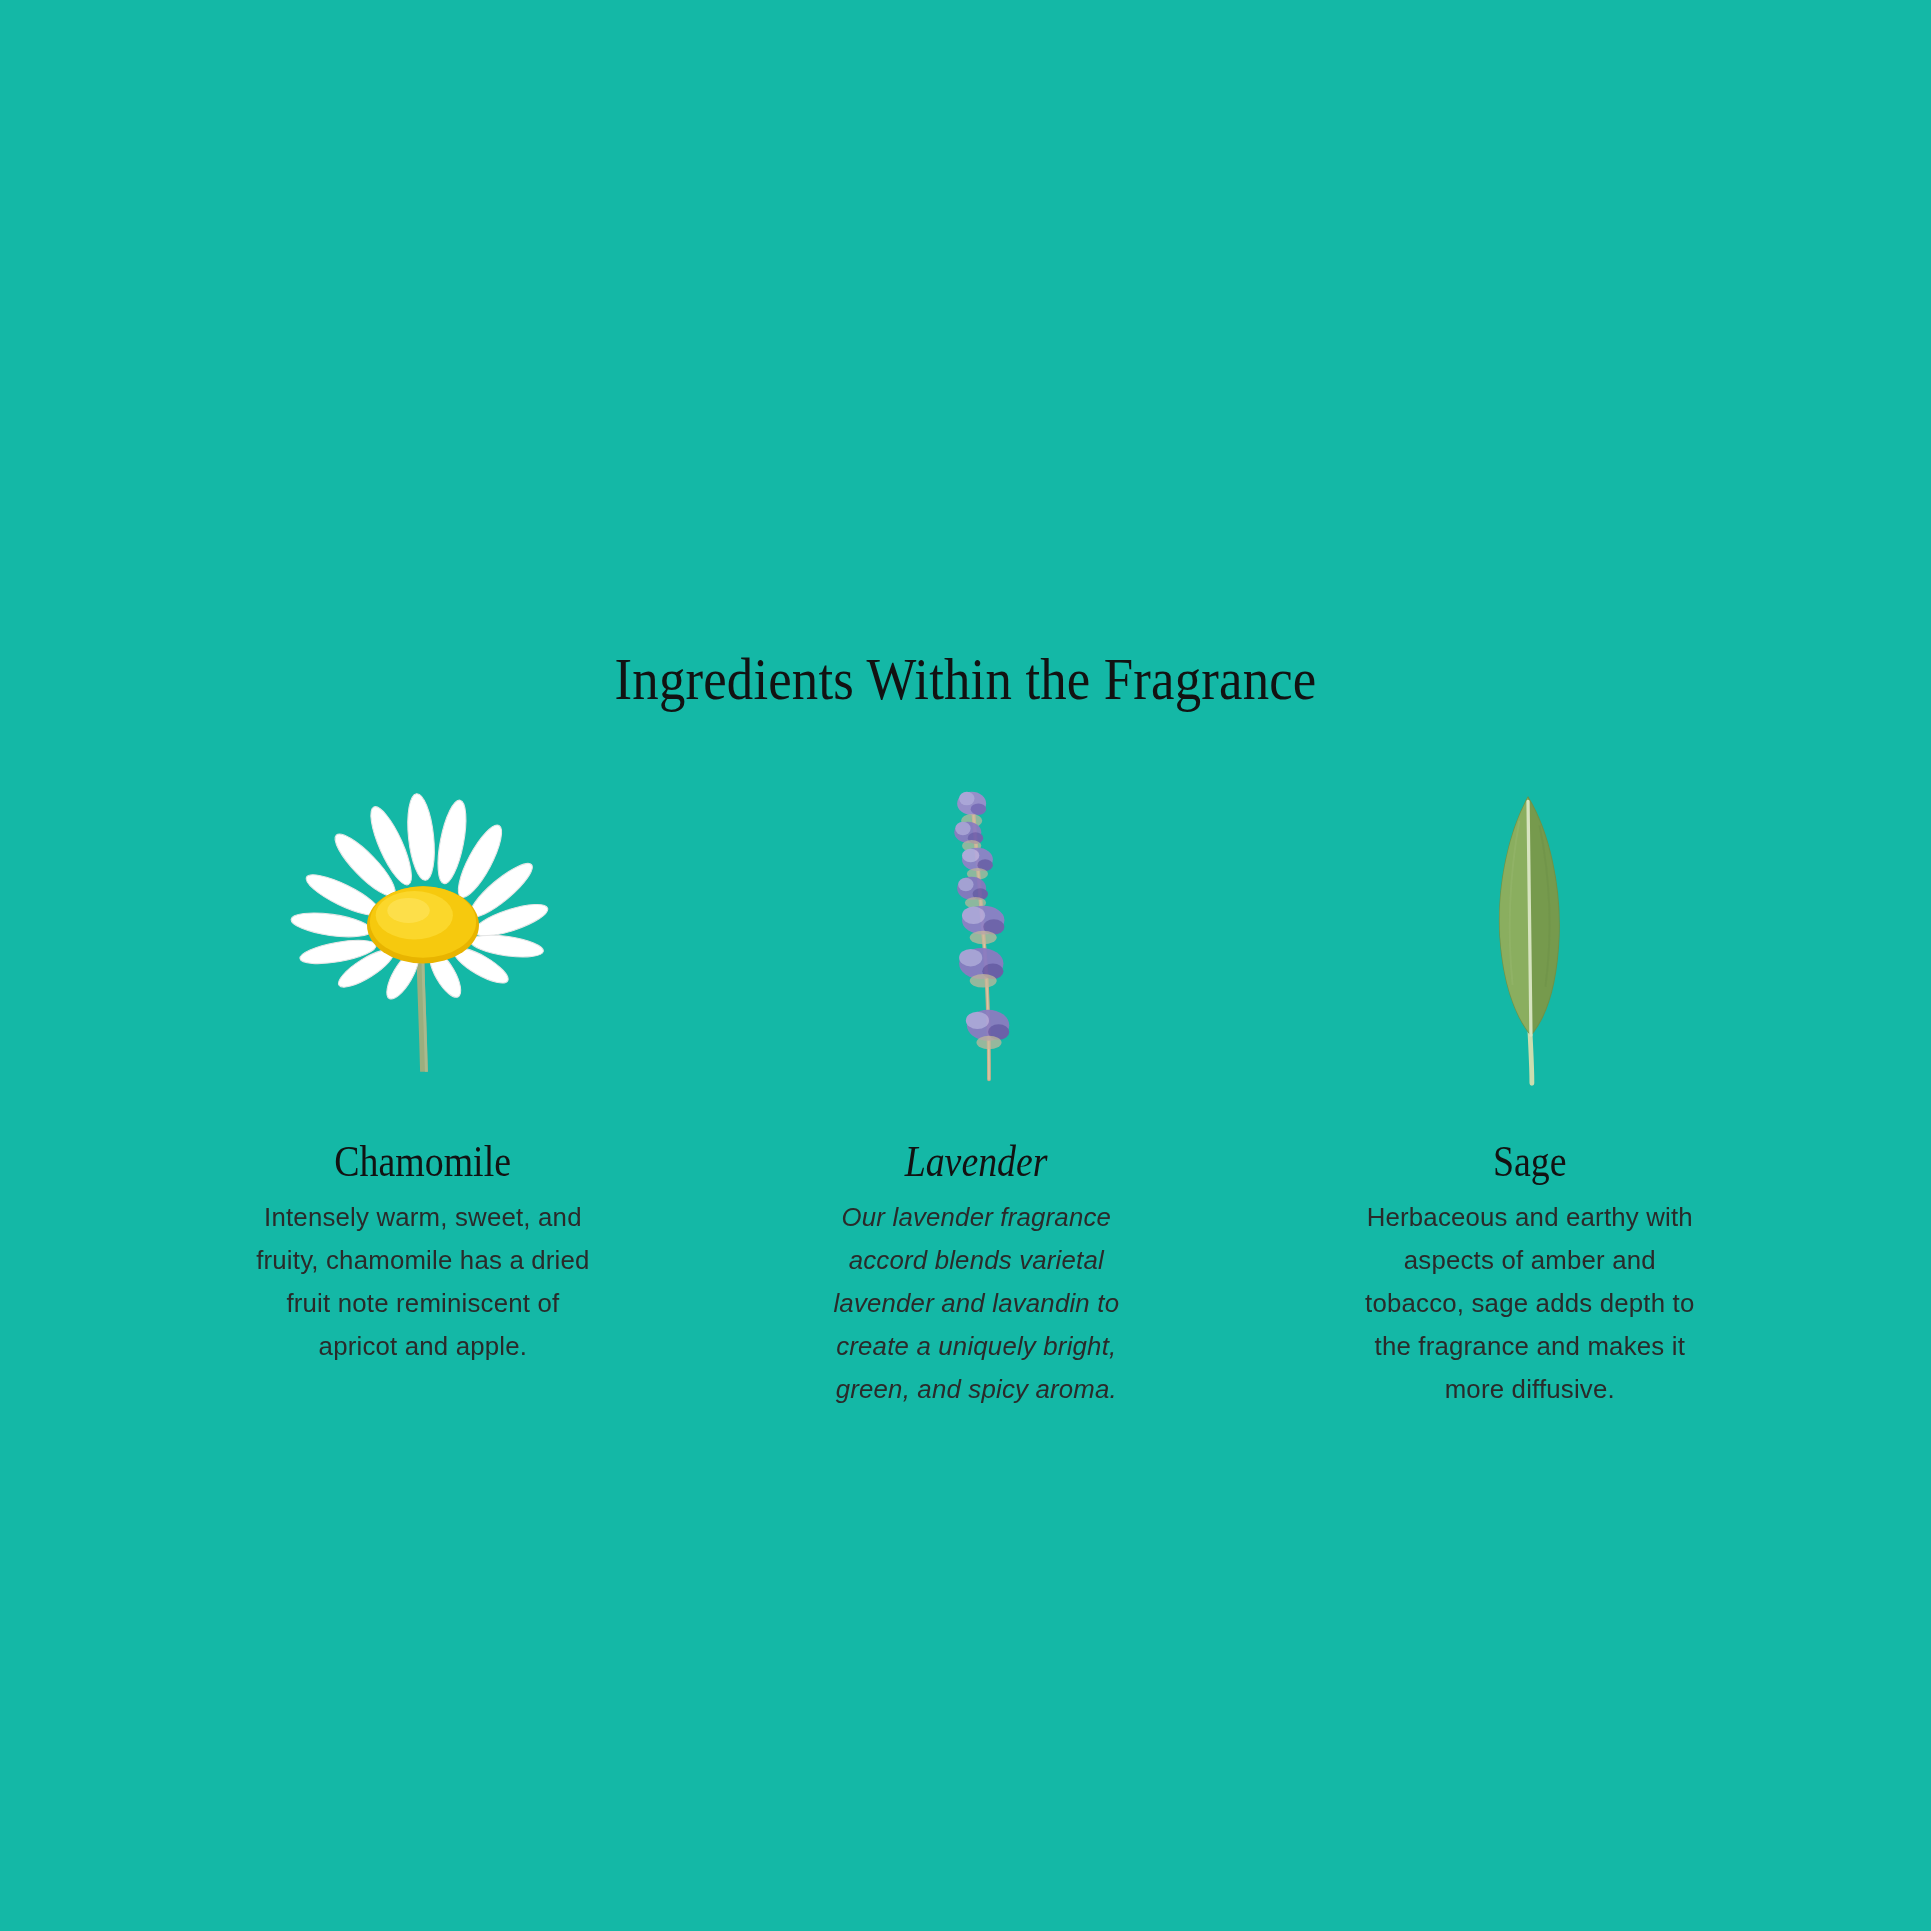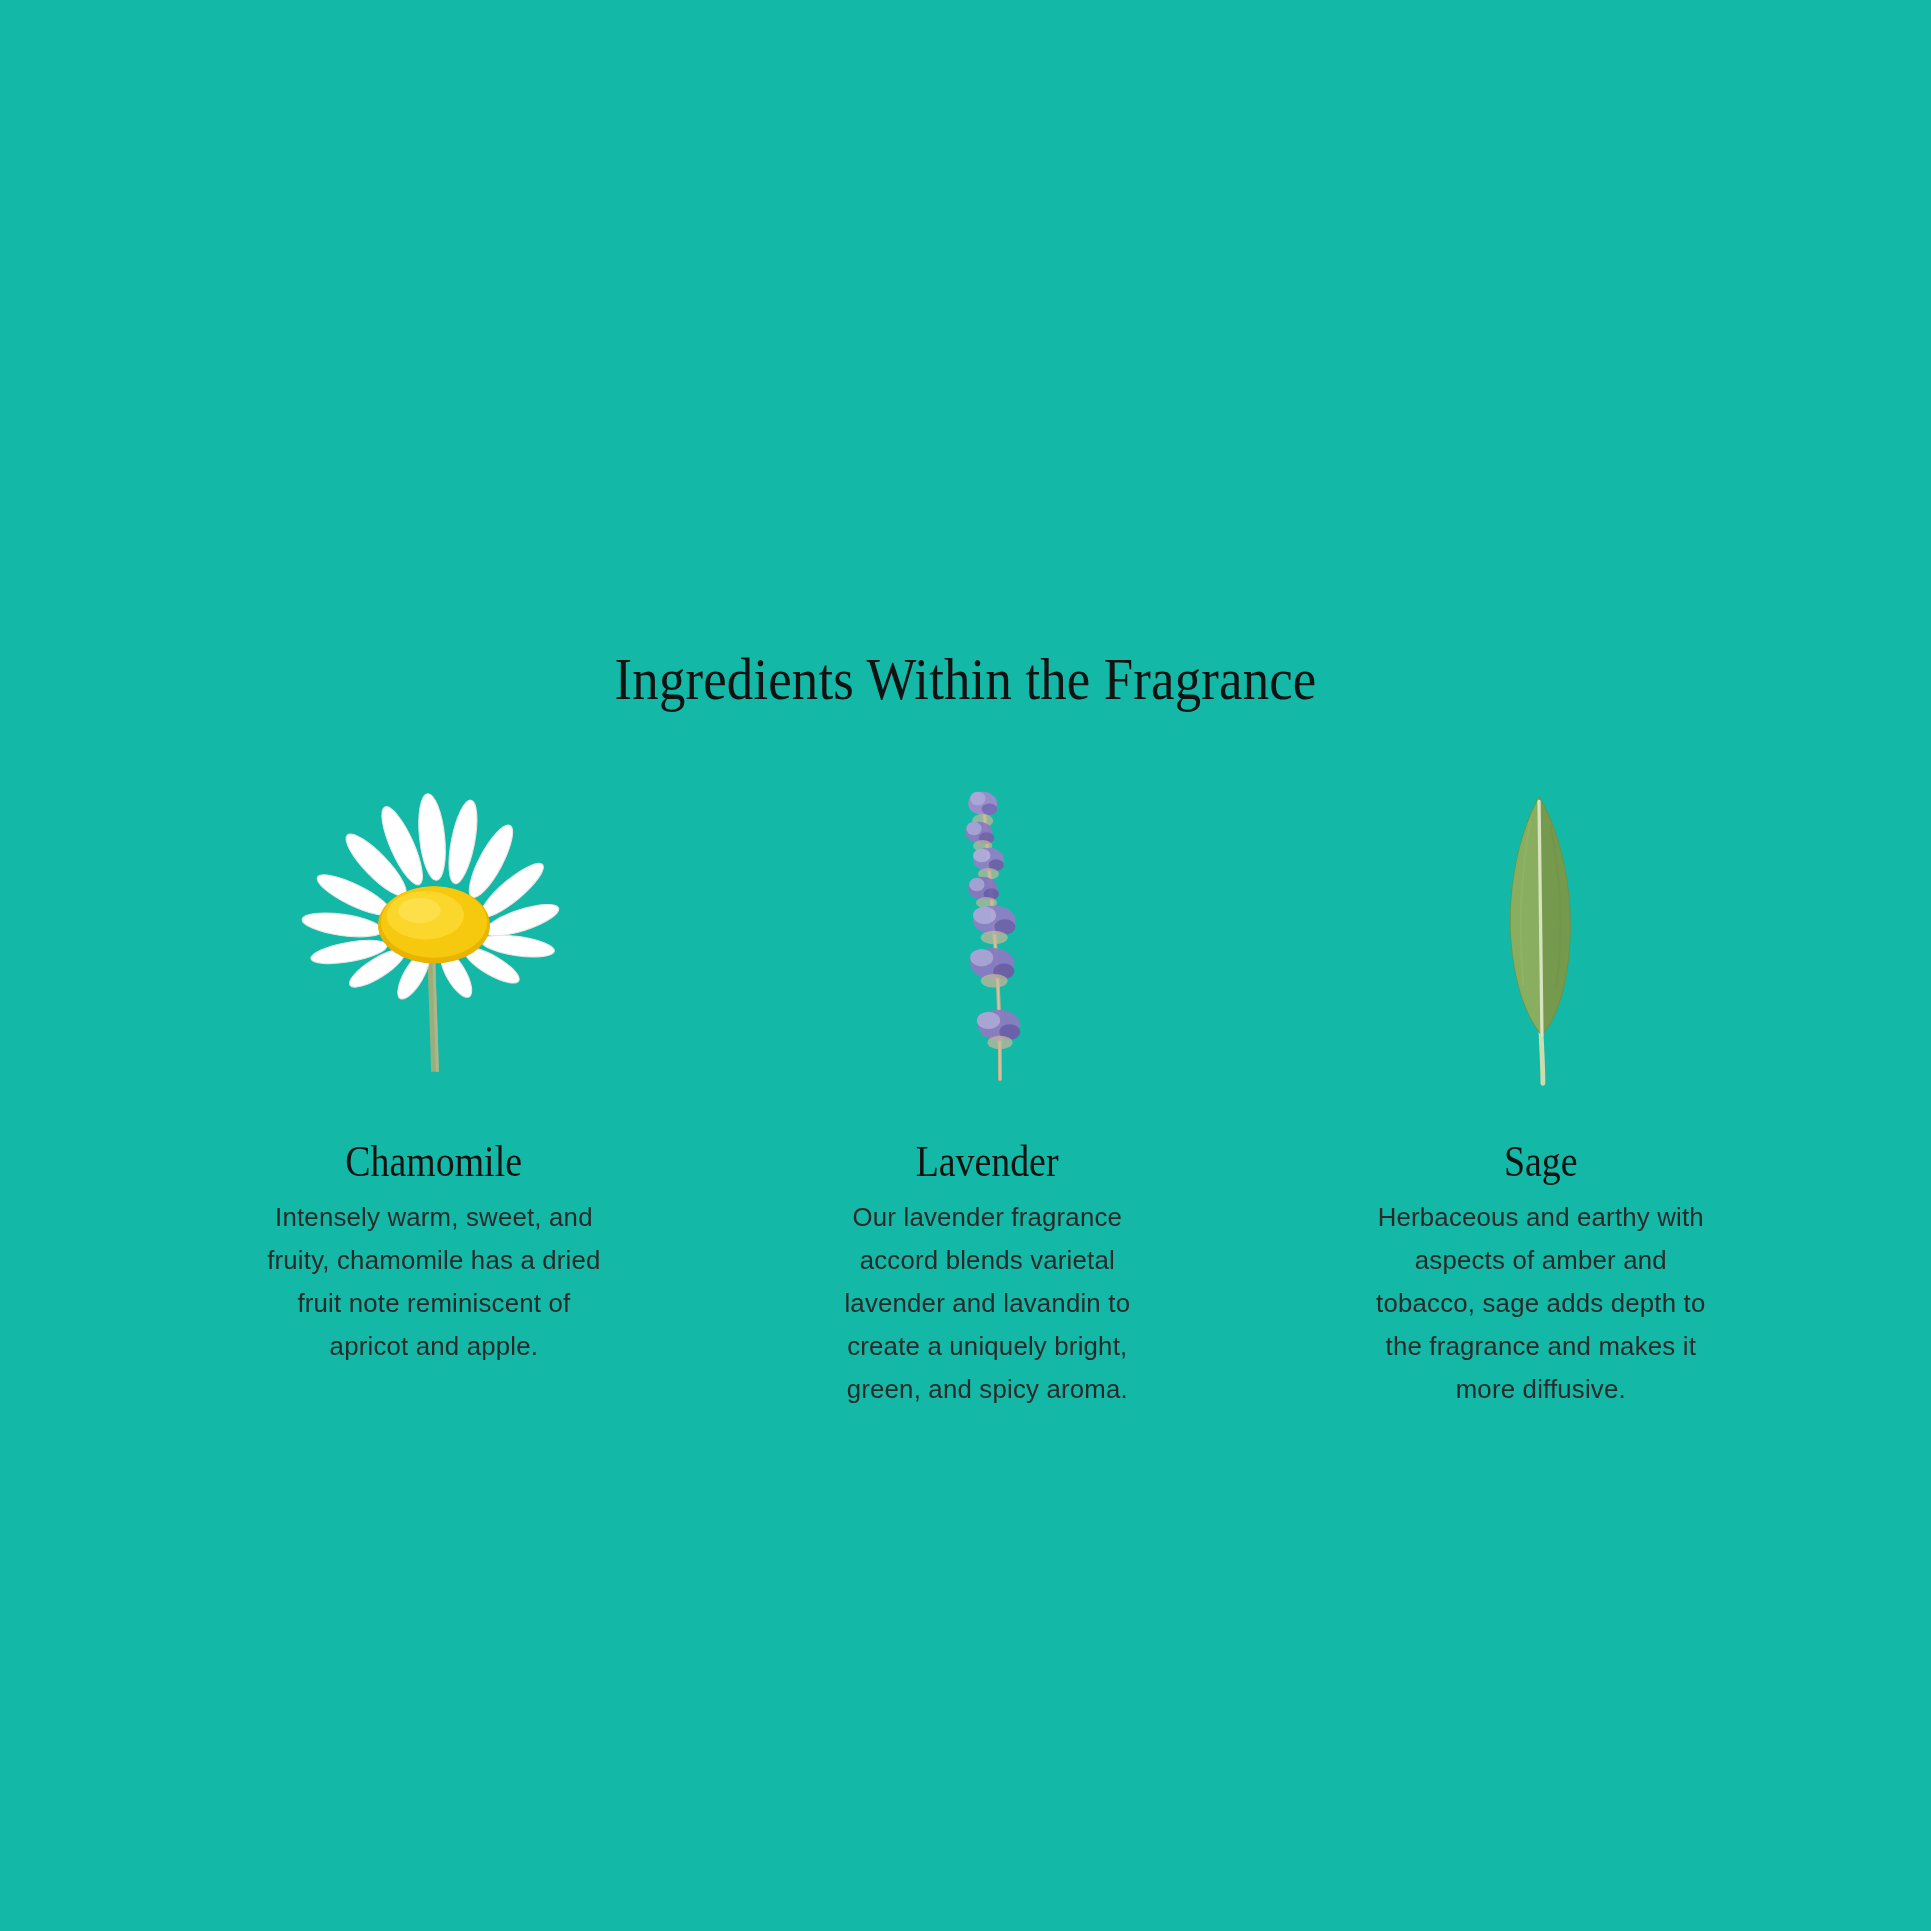--- a/index.html
+++ b/index.html
@@ -38,35 +38,35 @@
     transform: scaleX(0.88);
     transform-origin: center top;
     line-height: 1.05;
     white-space: nowrap;
   }
 
   
   .columns {
     position: absolute;
     top: 782px;
-    left: 94px;
+    left: 83px;
     width: 1757px;
     display: flex;
     flex-direction: row;
     align-items: flex-start;
     justify-content: flex-start;
   }
   .column {
     width: 541px;
     display: flex;
     flex-direction: column;
     align-items: center;
   }
   .column.col-chamomile { margin-left: 87px; }
-  .column.col-lavender  { margin-left: 48px; }
+  .column.col-lavender  { margin-left: 48px; font-style: italic; }
   .column.col-sage      { margin-left: 48px; margin-right: 58px; }
 
   .art {
     height: 319px;
     width: 100%;
     display: flex;
     align-items: flex-start;
     justify-content: center;
   }
   .art svg { display: block; }

